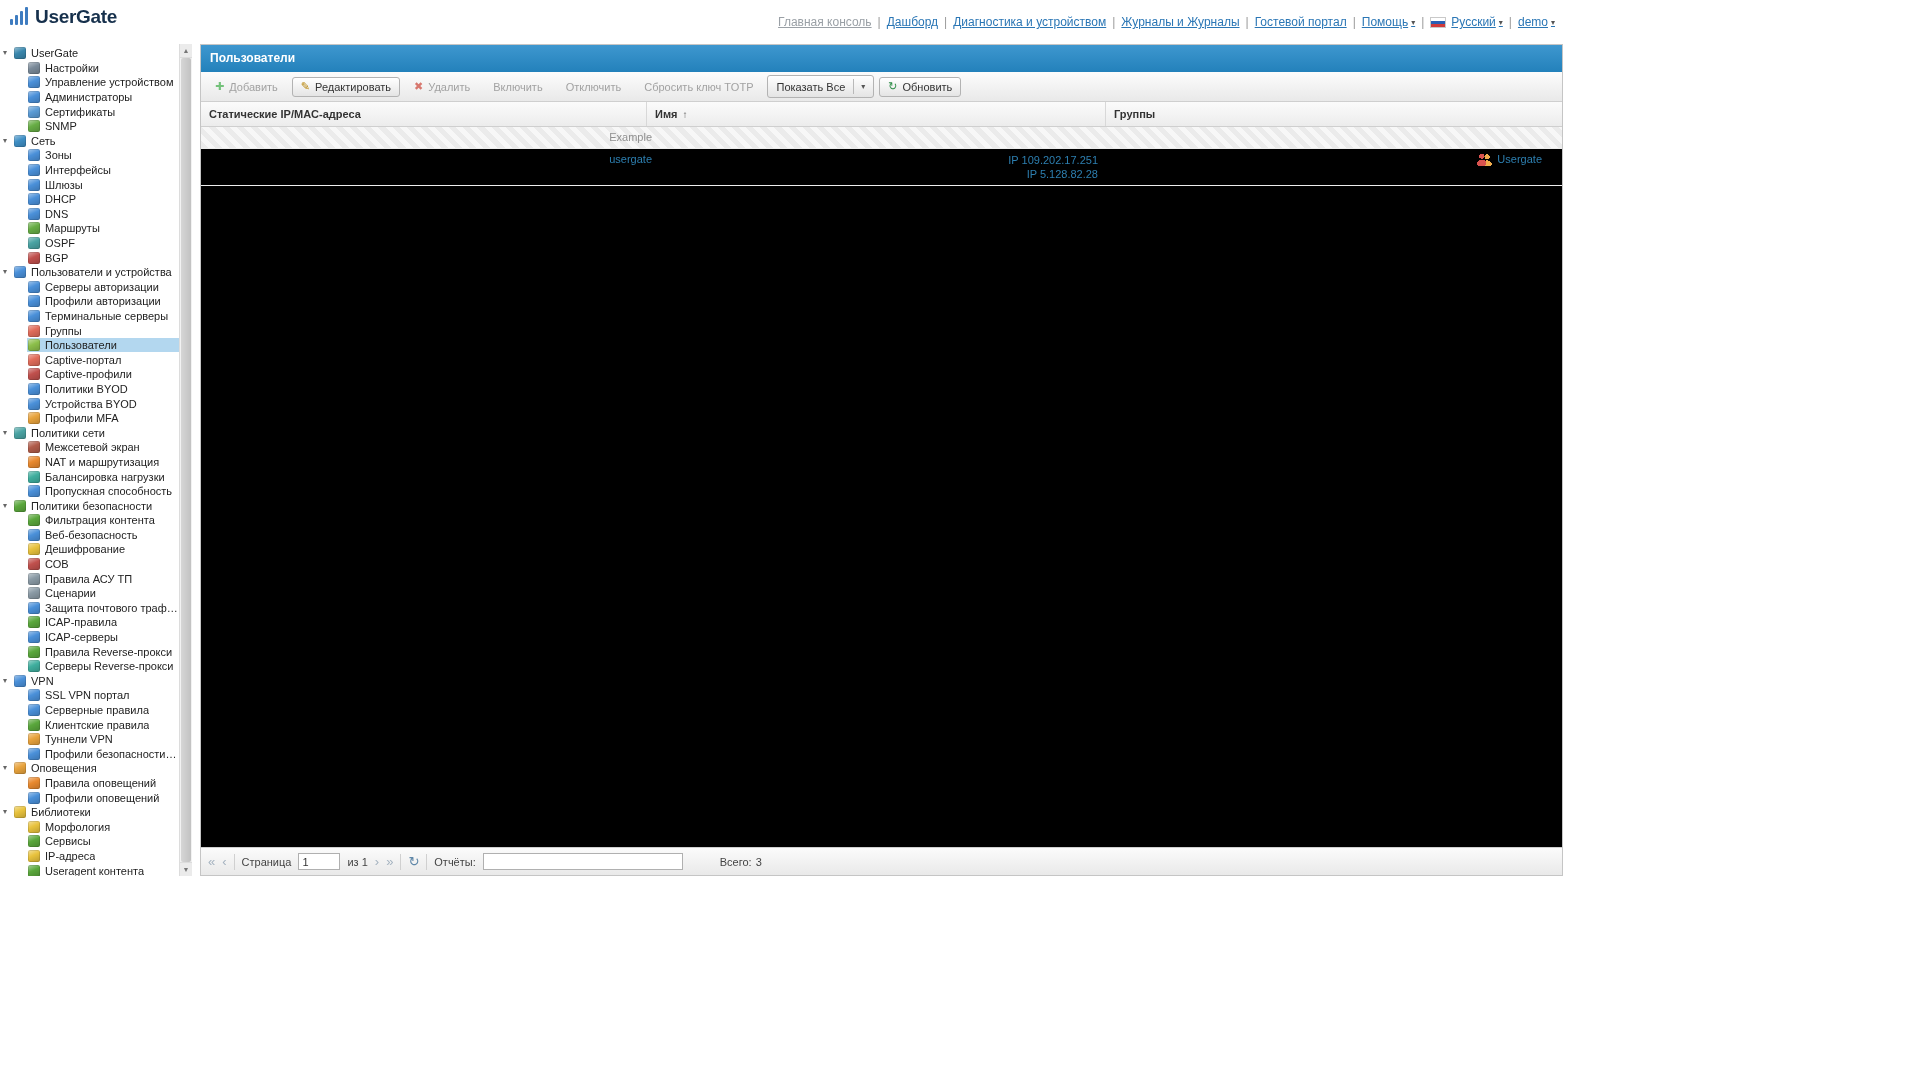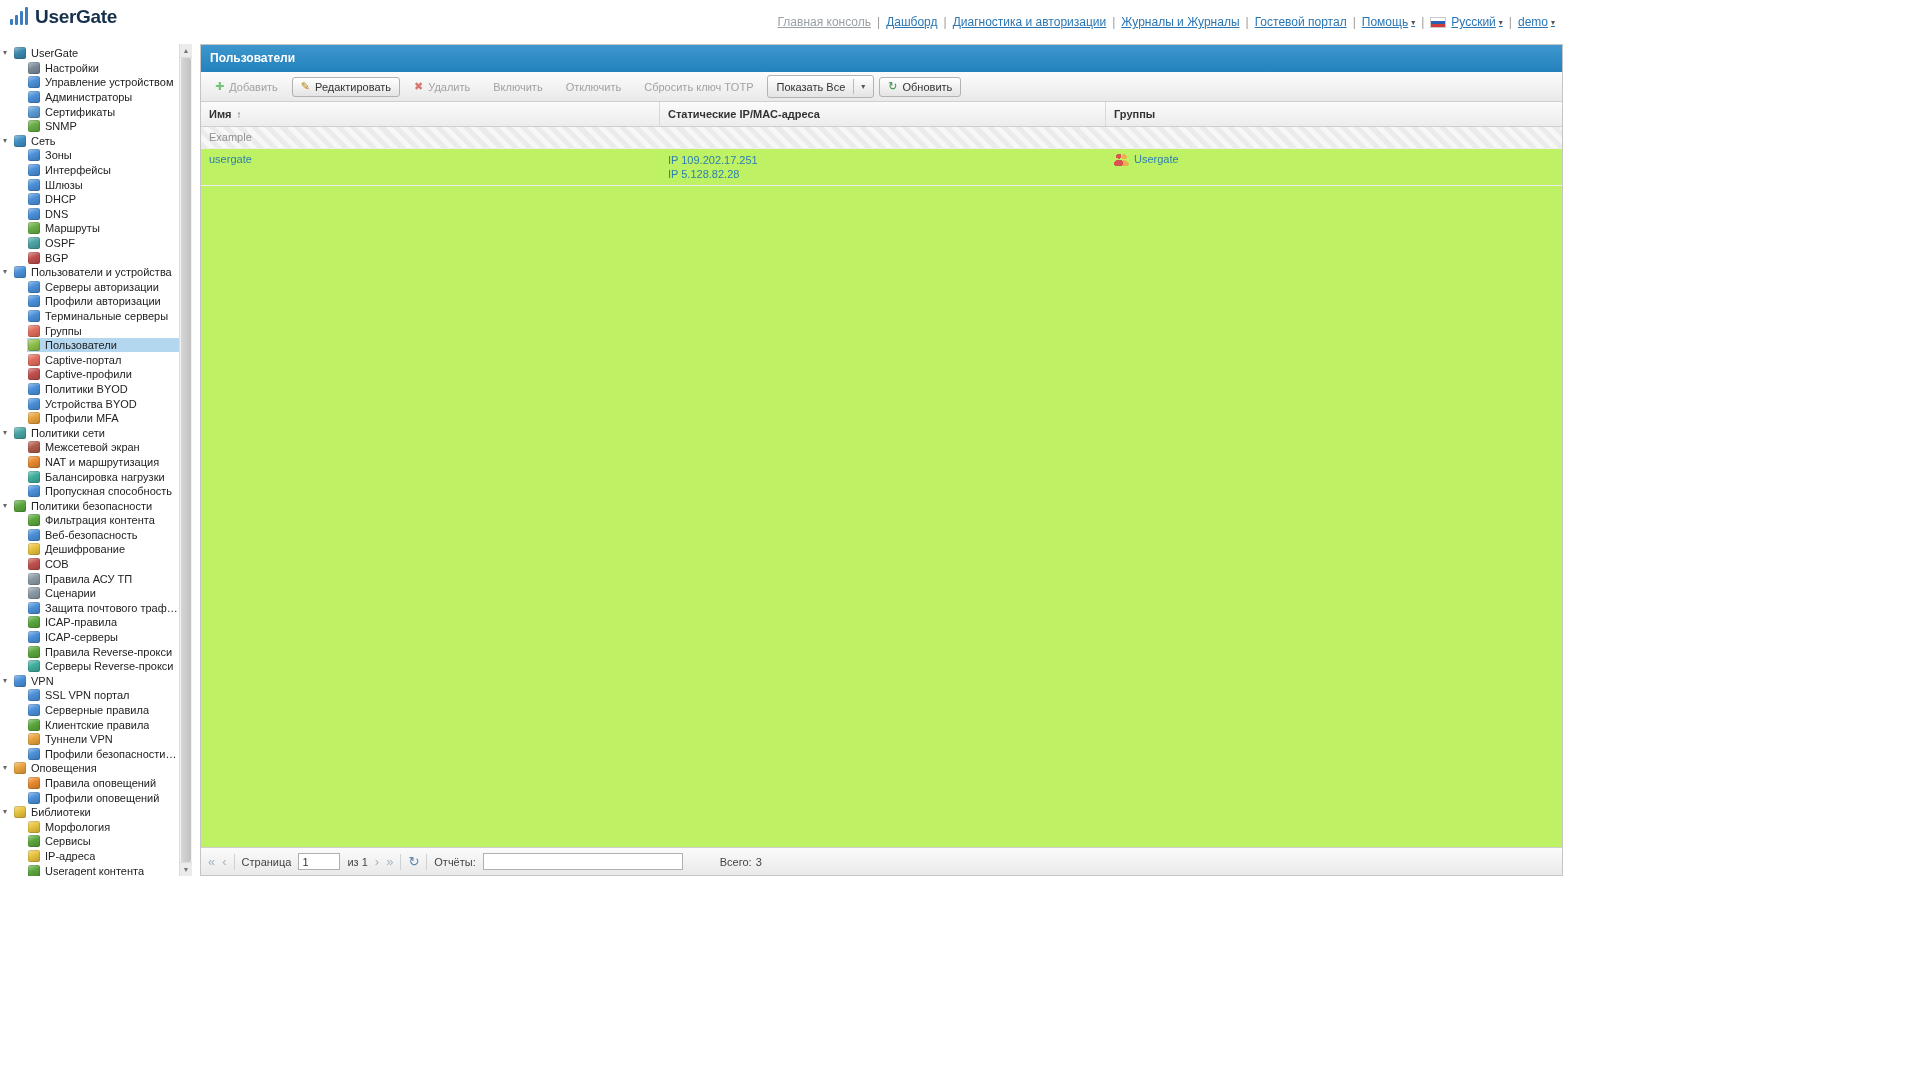--- a/index.html
+++ b/index.html
@@ -59,21 +59,21 @@
   .tb-dd{font-size:8px;color:#555;margin-left:3px;padding-left:7px;border-left:1px solid #b9b9b9;height:15px;line-height:15px;}
 
   
   .grid-head{display:flex;height:24px;flex:none;background:linear-gradient(#fbfbfb,#ececec);
     border-bottom:1px solid #cfcfcf;font-weight:bold;color:#333;align-items:stretch;}
   .th-cell{display:flex;align-items:center;padding:0 8px;border-right:1px solid #d8d8d8;box-sizing:border-box;cursor:pointer;}
   .col0{width:459px;flex:none;}
   .col1{width:446px;flex:none;}
   .col2{flex:1;border-right:none;}
   .sort-arrow{margin-left:5px;font-size:10px;color:#555;}
-  .grid-body{flex:1;overflow:hidden;background:#bef264;}
+  .grid-body{flex:1;overflow:hidden;background:#000000;text-align:right;}
   .grid-row{display:flex;align-items:flex-start;border-bottom:1px solid #ededed;min-height:21px;box-sizing:border-box;cursor:pointer;}
   .cell{padding:4px 8px;box-sizing:border-box;line-height:13px;}
   .row-name{color:#2d7fb0;}
   .ip-line{color:#2d7fb0;line-height:14px;}
   .grid-row.selected{background:#d6eaf8;border-bottom:1px solid #b9d9ef;}
   .grid-row.disabled{background:repeating-linear-gradient(45deg,#ebebeb 0 5px,#f7f7f7 5px 10px);}
   .grid-row.disabled .row-name,.grid-row.disabled .ip-line{color:#8f8f8f;}
   .group-entry{display:inline-flex;align-items:center;gap:5px;color:#2d7fb0;cursor:pointer;margin-right:12px;}
   .group-icon{width:15px;height:13px;flex:none;background:
     radial-gradient(2.6px 2.6px at 31% 24%,#d9534f 99%,transparent 100%),
@@ -114,21 +114,21 @@
       <nav class="top-nav">
           <a class="nav-link muted">
             <span class="nav-text">Главная консоль</span>
           </a>
           <span class="nav-sep">|</span>
           <a class="nav-link">
             <span class="nav-text">Дашборд</span>
           </a>
           <span class="nav-sep">|</span>
           <a class="nav-link">
-            <span class="nav-text">Диагностика и авторизации</span>
+            <span class="nav-text">Диагностика и устройством</span>
           </a>
           <span class="nav-sep">|</span>
           <a class="nav-link">
             <span class="nav-text">Журналы и Журналы</span>
           </a>
           <span class="nav-sep">|</span>
           <a class="nav-link">
             <span class="nav-text">Гостевой портал</span>
           </a>
           <span class="nav-sep">|</span>
@@ -423,26 +423,26 @@
           <div class="tb-btn framed">
             <span class="tb-label">Показать Все</span>
             <span class="tb-dd">▾</span>
           </div>
           <div class="tb-btn framed">
             <span class="tb-icon" style="color: rgb(44, 140, 70);">↻</span>
             <span class="tb-label">Обновить</span>
           </div>
         </div>
       <div class="grid-head">
+          <div class="th-cell col1">
+            <span class="th-label">Статические IP/MAC-адреса</span>
+          </div>
           <div class="th-cell col0">
             <span class="th-label">Имя</span>
             <span class="sort-arrow">↑</span>
-          </div>
-          <div class="th-cell col1">
-            <span class="th-label">Статические IP/MAC-адреса</span>
           </div>
           <div class="th-cell col2">
             <span class="th-label">Группы</span>
           </div>
         </div>
       <div class="grid-body">
           <div class="grid-row disabled">
             <div class="cell col0"><span class="row-name">Example</span></div>
             <div class="cell col2"></div>
           </div>

